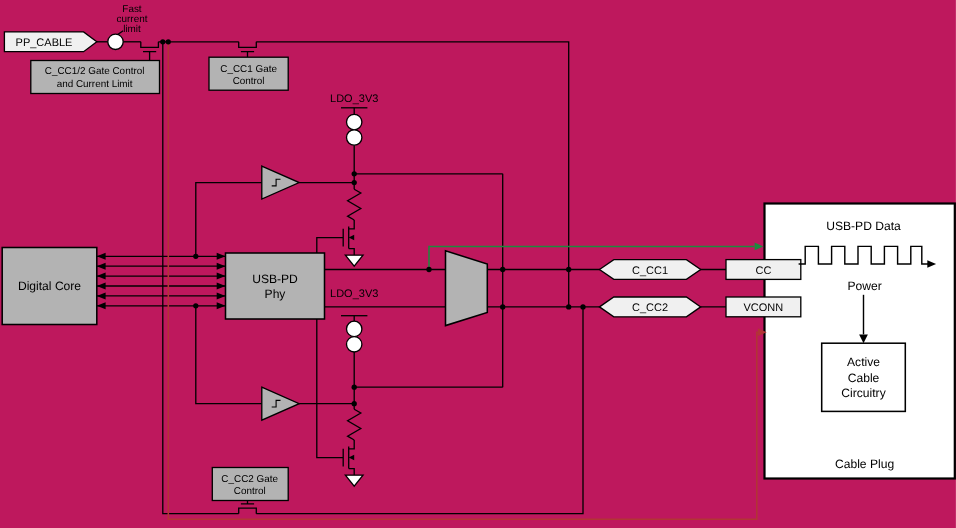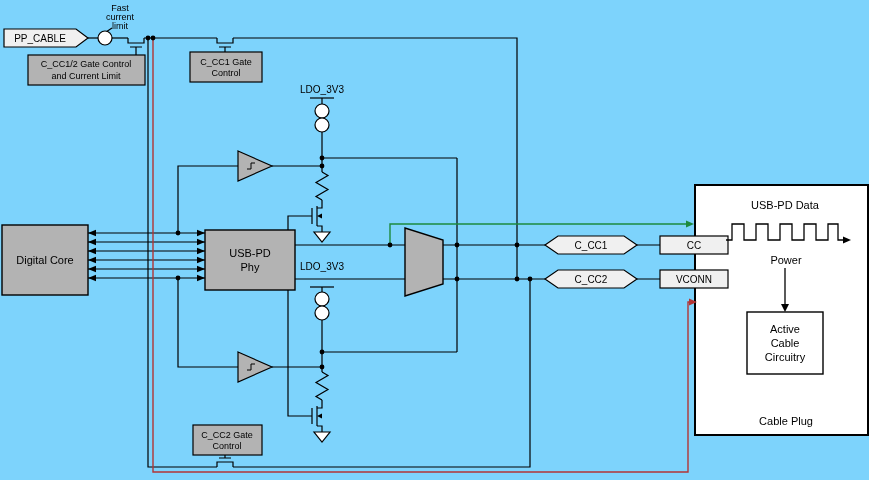--- a/index.html
+++ b/index.html
@@ -1,16 +1,16 @@
 <!DOCTYPE html>
 <html><head>
 <meta charset="utf-8">
 <style>
   html,body{margin:0;padding:0;background:#ffffff;}
-  .stage{position:relative;width:869px;height:480px;background:#7dd3fc;overflow:hidden;
+  .stage{position:relative;width:869px;height:480px;background:#be185d;overflow:hidden;
          font-family:"Liberation Sans",sans-serif;}
   svg{display:block;}
   svg text{font-family:"Liberation Sans",sans-serif;fill:#000;}
   .t9{font-size:9px;}
   .t10{font-size:10px;}
   .t11{font-size:11px;}
 </style>
 </head>
 <body>
 

